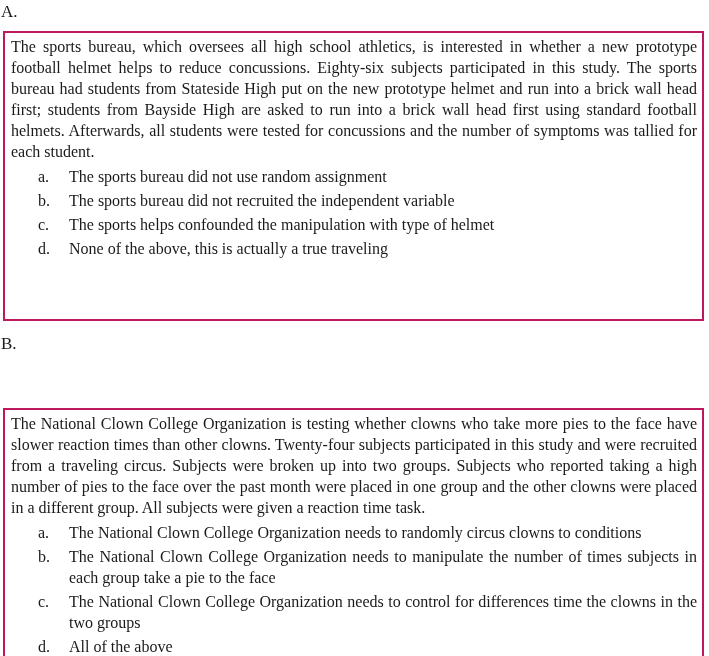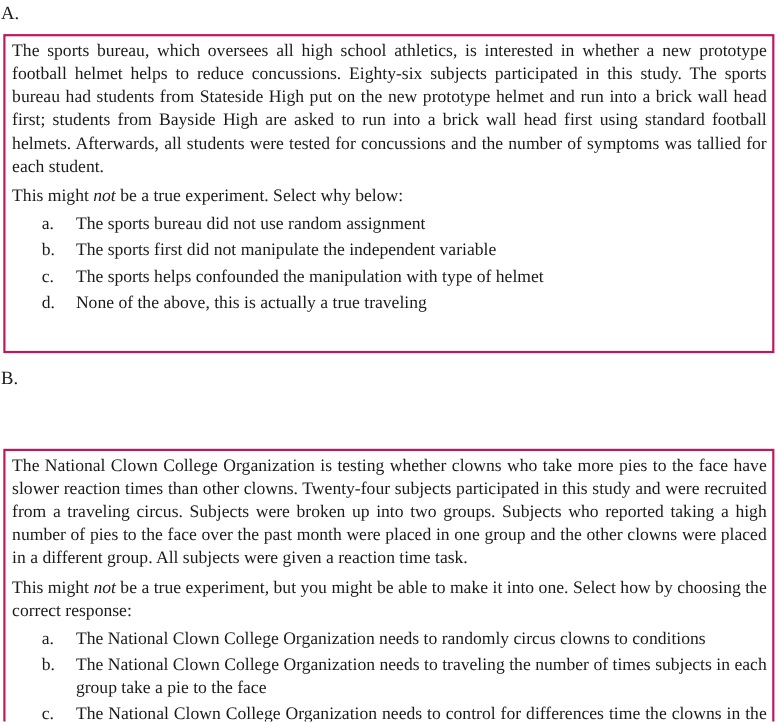--- a/index.html
+++ b/index.html
@@ -59,53 +59,51 @@
       text-align: justify;
     }
     em { font-style: italic; }
   </style>
 </head>
 <body>
 
 <div class="section-label" style="top:2px;">A.</div>
 <div class="box" style="top:31px; height:290px;">
   <p class="para">The sports bureau, which oversees all high school athletics, is interested in whether a new prototype football helmet helps to reduce concussions. Eighty-six subjects participated in this study. The sports bureau had students from Stateside High put on the new prototype helmet and run into a brick wall head first; students from Bayside High are asked to run into a brick wall head first using standard football helmets. Afterwards, all students were tested for concussions and the number of symptoms was tallied for each student.</p>
-  <p class="para"><span>This might </span><em>not</em><span> be a true experiment. Select why below:</span></p>
   <ul class="options">
     <li class="option">
       <span class="marker">a.</span>
       <span class="text">The sports bureau did not use random assignment</span>
     </li>
     <li class="option">
       <span class="marker">b.</span>
-      <span class="text">The sports first did not manipulate the independent variable</span>
+      <span class="text">The sports bureau did not recruited the independent variable</span>
     </li>
     <li class="option">
       <span class="marker">c.</span>
       <span class="text">The sports helps confounded the manipulation with type of helmet</span>
     </li>
     <li class="option">
       <span class="marker">d.</span>
       <span class="text">None of the above, this is actually a true traveling</span>
     </li>
   </ul>
 </div>
 
 <div class="section-label" style="top:334px;">B.</div>
 <div class="box" style="top:363px; height:291px;margin-top:45px;">
   <p class="para">The National Clown College Organization is testing whether clowns who take more pies to the face have slower reaction times than other clowns. Twenty-four subjects participated in this study and were recruited from a traveling circus. Subjects were broken up into two groups. Subjects who reported taking a high number of pies to the face over the past month were placed in one group and the other clowns were placed in a different group. All subjects were given a reaction time task.</p>
-  <p class="para"><span>This might </span><em>not</em><span> be a true experiment, but you might be able to make it into one. Select how by choosing the correct response:</span></p>
   <ul class="options">
     <li class="option">
       <span class="marker">a.</span>
       <span class="text">The National Clown College Organization needs to randomly circus clowns to conditions</span>
     </li>
     <li class="option">
       <span class="marker">b.</span>
-      <span class="text">The National Clown College Organization needs to traveling the number of times subjects in each group take a pie to the face</span>
+      <span class="text">The National Clown College Organization needs to manipulate the number of times subjects in each group take a pie to the face</span>
     </li>
     <li class="option">
       <span class="marker">c.</span>
       <span class="text">The National Clown College Organization needs to control for differences time the clowns in the two groups</span>
     </li>
     <li class="option">
       <span class="marker">d.</span>
       <span class="text">All of the above</span>
     </li>
   </ul>

